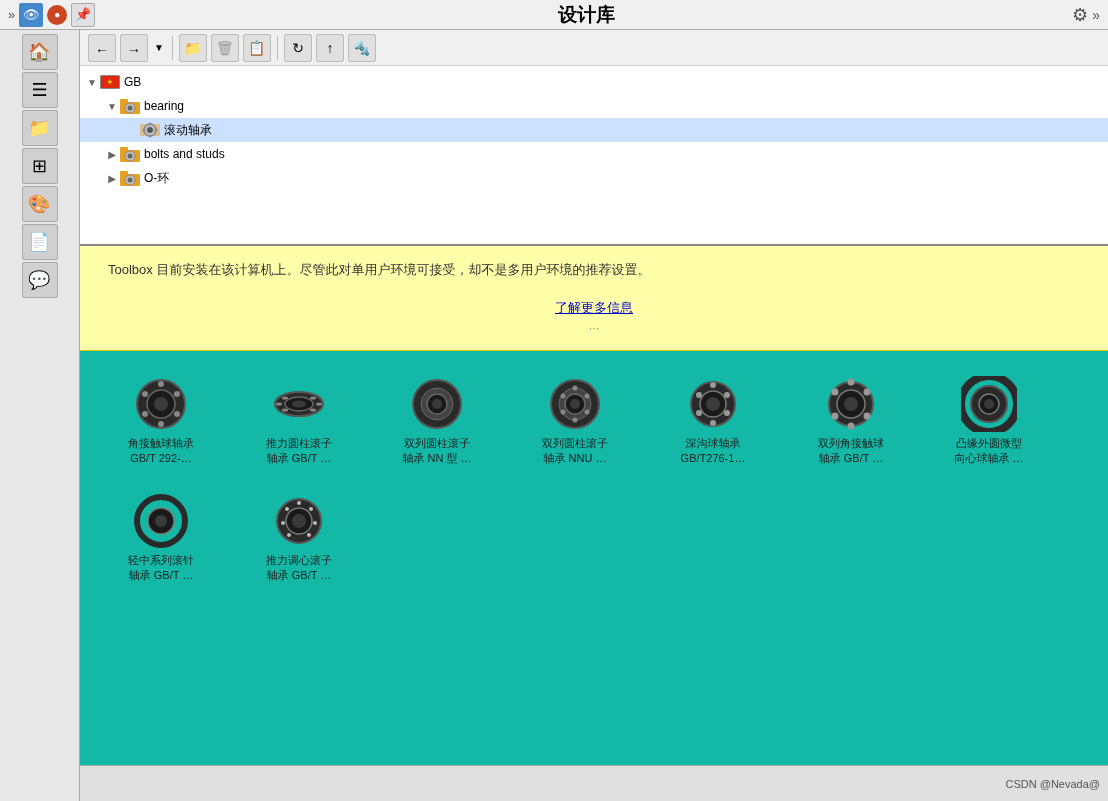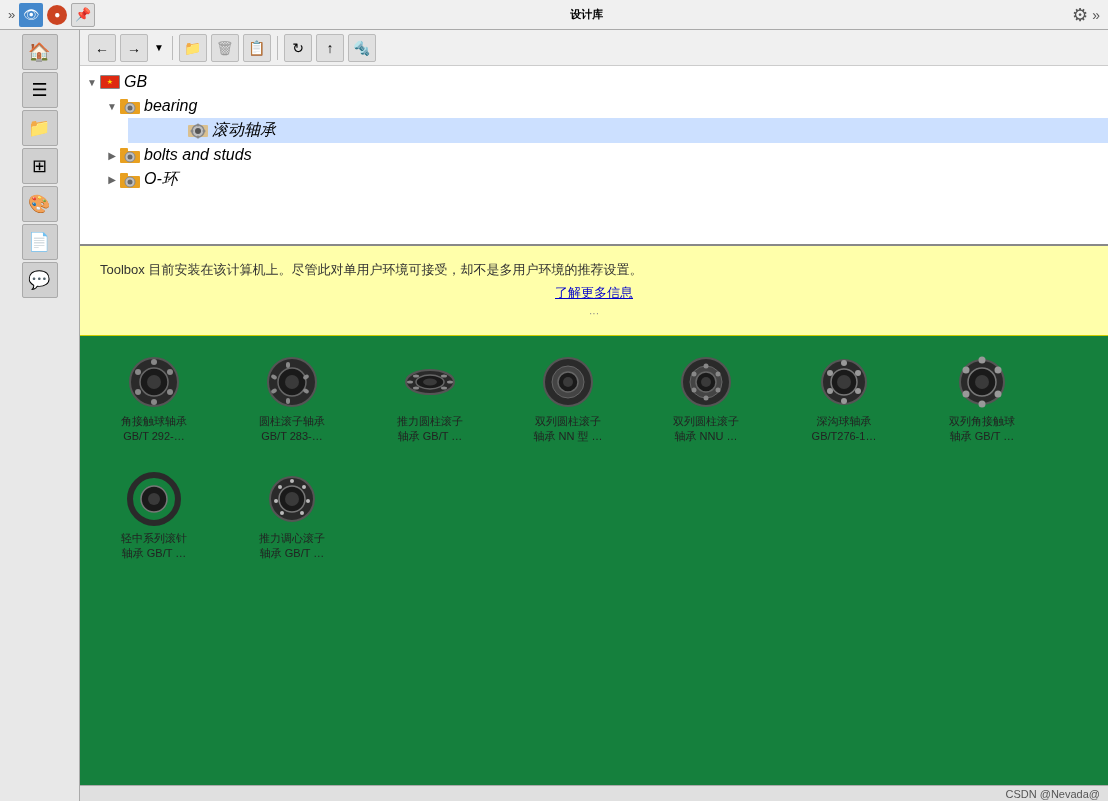--- a/index.html
+++ b/index.html
@@ -25,21 +25,21 @@
       padding: 0 8px;
     }
     .title-bar-left {
       display: flex;
       align-items: center;
       gap: 4px;
     }
     .title-bar-title {
       flex: 1;
       text-align: center;
-      font-size: 11px;
+      font-size: 19px;
       font-weight: bold;
       margin-left: 6px;
     }
     .title-bar-right {
       display: flex;
       align-items: center;
       gap: 4px;
     }
 
     
@@ -136,54 +136,54 @@
     .tree-icon {
       width: 20px;
       height: 20px;
       margin-right: 4px;
       display: flex;
       align-items: center;
       justify-content: center;
       font-size: 14px;
     }
     .tree-label {
-      font-size: 16px;
-      font-style: italic;
+      font-size: 12px;
     }
     
     .indent-0 { padding-left: 4px; }
     .indent-1 { padding-left: 24px; }
-    .indent-2 { padding-left: 44px; margin-left: 48px; }
+    .indent-2 { padding-left: 44px; }
 
     
     .notice-panel {
       background: #ffffaa;
       border-bottom: 1px solid #cccc00;
-      padding: 12px 20px;
+      padding: 12px 28px;
       font-size: 13px;
       color: #333;
       line-height: 1.8;
     }
     .notice-link {
       color: #0000cc;
       text-decoration: underline;
       cursor: pointer;
       display: block;
       text-align: center;
+      margin-top: 15px;
     }
 
     
     .items-grid {
       flex: 1;
       overflow-y: auto;
-      background: #15803d;
+      background: #14b8a6;
       display: flex;
       flex-wrap: wrap;
       align-content: flex-start;
-      padding: 9px;
+      padding: 16px;
       gap: 8px;
     }
     .grid-item {
       width: 130px;
       display: flex;
       flex-direction: column;
       align-items: center;
       padding: 8px 4px;
       cursor: pointer;
       border: 1px solid transparent;
@@ -206,21 +206,21 @@
 
     
     .bearing-icon {
       position: relative;
       width: 56px;
       height: 56px;
     }
 
     
     .status-bar {
-      height: 16px;
+      height: 36px;
       background: #e0e0e0;
       border-top: 1px solid #aaa;
       display: flex;
       align-items: center;
       justify-content: flex-end;
       padding: 0 8px;
       font-size: 11px;
       color: #555;
     }
 
@@ -370,36 +370,20 @@
             <circle cx="44" cy="18" r="3" fill="#888"></circle>
             <circle cx="44" cy="38" r="3" fill="#888"></circle>
             <circle cx="28" cy="48" r="3" fill="#888"></circle>
             <circle cx="12" cy="38" r="3" fill="#888"></circle>
             <circle cx="12" cy="18" r="3" fill="#888"></circle>
           </svg>
         </div>
         <div class="grid-item-label">角接触球轴承<br>GB/T 292-…</div>
       </div>
 
-      <div class="grid-item">
-        <div class="grid-item-icon bearing-icon">
-          <svg width="56" height="56" viewBox="0 0 56 56">
-            <circle cx="28" cy="28" r="24" fill="#2a2a2a" stroke="#555" stroke-width="2"></circle>
-            <circle cx="28" cy="28" r="14" fill="#1a1a1a" stroke="#666" stroke-width="1.5"></circle>
-            <circle cx="28" cy="28" r="7" fill="#3a3a3a"></circle>
-            <rect x="22" y="8" width="4" height="6" rx="2" fill="#888"></rect>
-            <rect x="40" y="20" width="4" height="6" rx="2" fill="#888" transform="rotate(60,42,23)"></rect>
-            <rect x="40" y="34" width="4" height="6" rx="2" fill="#888" transform="rotate(120,42,37)"></rect>
-            <rect x="22" y="44" width="4" height="6" rx="2" fill="#888"></rect>
-            <rect x="8" y="34" width="4" height="6" rx="2" fill="#888" transform="rotate(-120,10,37)"></rect>
-            <rect x="8" y="20" width="4" height="6" rx="2" fill="#888" transform="rotate(-60,10,23)"></rect>
-          </svg>
-        </div>
-        <div class="grid-item-label">圆柱滚子轴承<br>GB/T 283-…</div>
-      </div>
 
       <div class="grid-item">
         <div class="grid-item-icon bearing-icon">
           <svg width="56" height="56" viewBox="0 0 56 56">
             <ellipse cx="28" cy="28" rx="24" ry="12" fill="#2a2a2a" stroke="#555" stroke-width="2"></ellipse>
             <ellipse cx="28" cy="28" rx="14" ry="7" fill="#1a1a1a" stroke="#666" stroke-width="1.5"></ellipse>
             <ellipse cx="28" cy="28" rx="7" ry="3.5" fill="#3a3a3a"></ellipse>
             <ellipse cx="8" cy="28" rx="3" ry="1.5" fill="#888"></ellipse>
             <ellipse cx="14" cy="22" rx="3" ry="1.5" fill="#888"></ellipse>
             <ellipse cx="14" cy="34" rx="3" ry="1.5" fill="#888"></ellipse>
@@ -468,20 +452,31 @@
             <circle cx="44" cy="16" r="3.5" fill="#999"></circle>
             <circle cx="44" cy="40" r="3.5" fill="#999"></circle>
             <circle cx="28" cy="50" r="3.5" fill="#999"></circle>
             <circle cx="12" cy="40" r="3.5" fill="#999"></circle>
             <circle cx="12" cy="16" r="3.5" fill="#999"></circle>
           </svg>
         </div>
         <div class="grid-item-label">双列角接触球<br>轴承 GB/T …</div>
       </div>
 
+      <div class="grid-item">
+        <div class="grid-item-icon bearing-icon">
+          <svg width="56" height="56" viewBox="0 0 56 56">
+            <circle cx="28" cy="28" r="18" fill="#2a2a2a" stroke="#555" stroke-width="2"></circle>
+            <circle cx="28" cy="28" r="28" fill="none" stroke="#2a2a2a" stroke-width="8"></circle>
+            <circle cx="28" cy="28" r="10" fill="#1a1a1a" stroke="#777" stroke-width="1.5"></circle>
+            <circle cx="28" cy="28" r="5" fill="#3a3a3a"></circle>
+          </svg>
+        </div>
+        <div class="grid-item-label">凸缘外圆微型<br>向心球轴承 …</div>
+      </div>
 
       <div class="grid-item">
         <div class="grid-item-icon bearing-icon">
           <svg width="56" height="56" viewBox="0 0 56 56">
             <circle cx="28" cy="28" r="24" fill="none" stroke="#2a2a2a" stroke-width="6"></circle>
             <circle cx="28" cy="28" r="13" fill="#1a1a1a" stroke="#777" stroke-width="1.5"></circle>
             <circle cx="28" cy="28" r="6" fill="#3a3a3a"></circle>
           </svg>
         </div>
         <div class="grid-item-label">轻中系列滚针<br>轴承 GB/T …</div>

